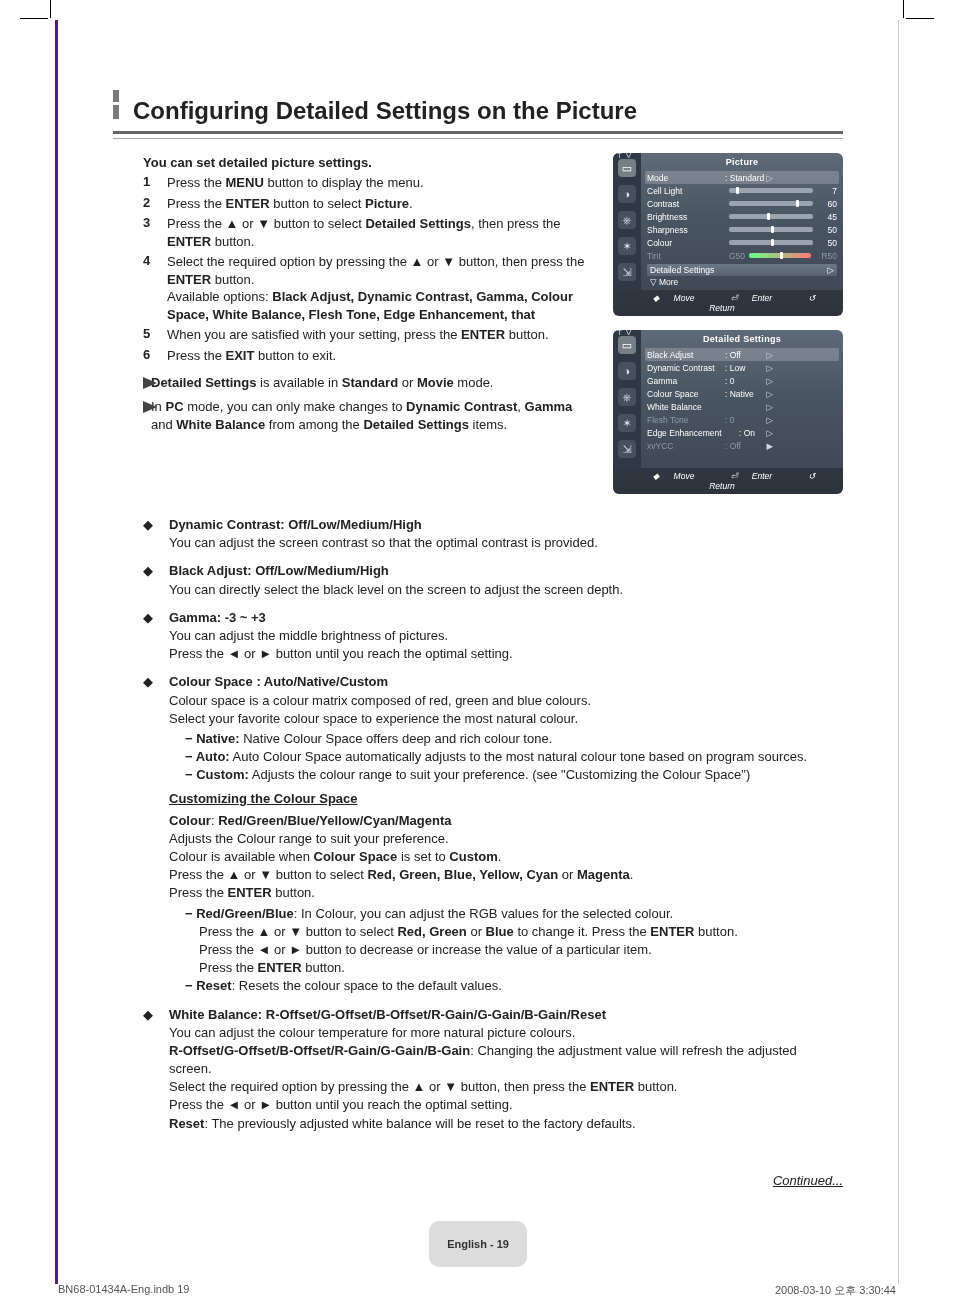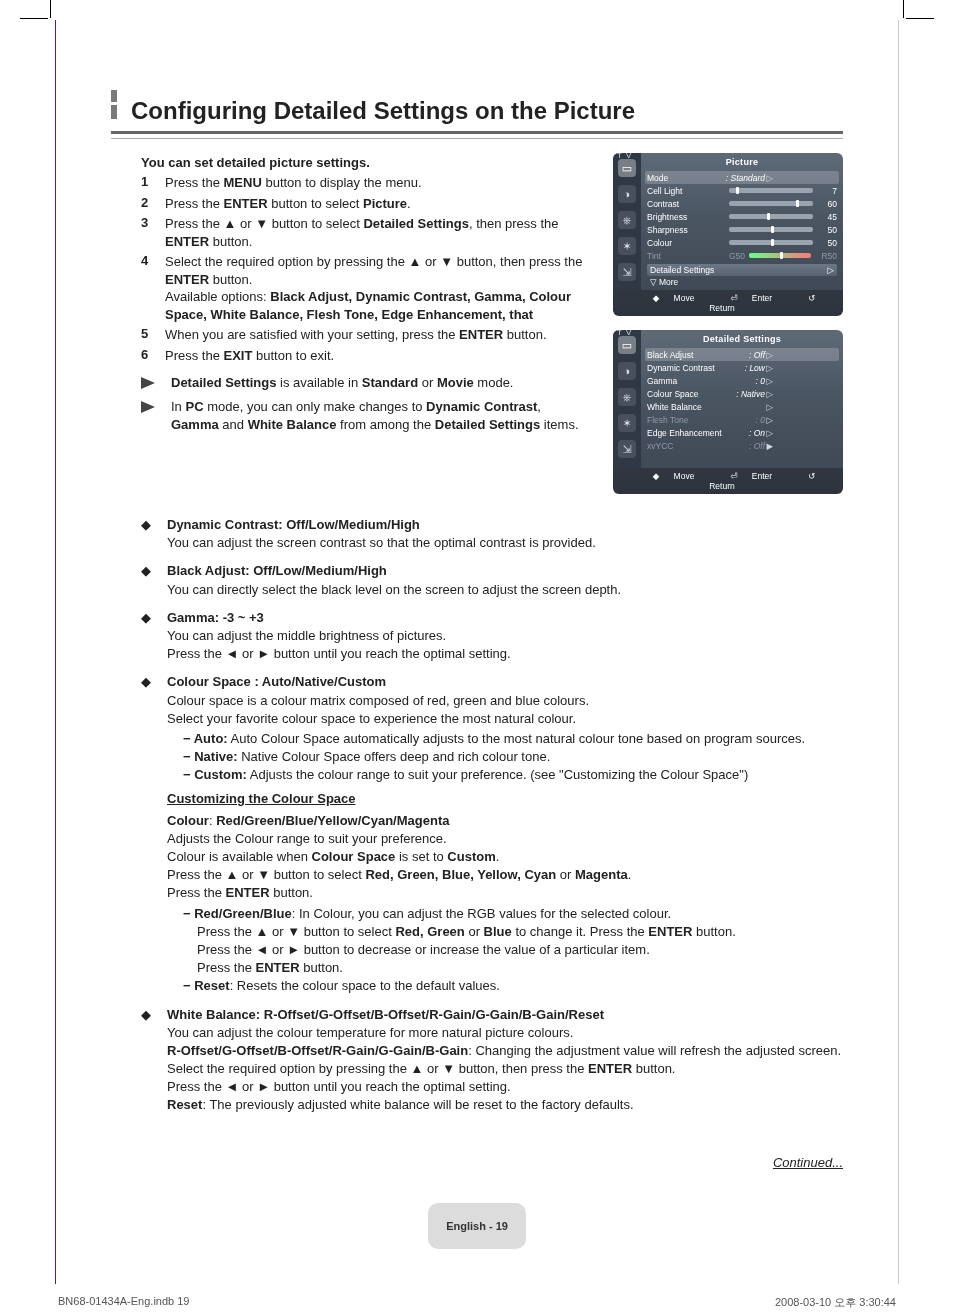--- a/index.html
+++ b/index.html
@@ -17,21 +17,21 @@
     height: 1314px;
     box-sizing: border-box;
   }
   .crop-marks .cm { position:absolute; background:#000; }
   .crop-marks .h { height:1px; width:28px; }
   .crop-marks .v { width:1px; height:28px; }
 
   .content-frame {
     position: absolute;
     left: 55px; right: 55px; top: 20px; bottom: 30px;
-    border-left: 1px solid #4c1d95;
+    border-left: 3px solid #4c1d95;
     border-right: 1px solid #ccc;
     padding: 70px 55px 40px 55px;
     box-sizing: border-box;
   }
 
   .title-block {
     display:flex;
     align-items:flex-end;
     margin-bottom:6px;
   }
@@ -48,21 +48,21 @@
   .shot-col { width:230px; flex-shrink:0; }
 
   .intro { font-weight:bold; margin:2px 0 4px 30px; }
 
   ol.steps { margin:0 0 10px 30px; padding:0; list-style:none; }
   ol.steps > li { display:flex; margin-bottom:3px; }
   ol.steps > li .num { font-weight:bold; width:24px; flex-shrink:0; }
   ol.steps > li .txt { flex:1; line-height:1.35; }
 
   .note-list { margin:6px 0 8px 30px; padding:0; list-style:none; }
-  .note-list li { position:relative; padding-left:30px; margin-bottom:6px; line-height:1.35; }
+  .note-list li { position:relative; padding-left:8px; margin-bottom:6px; line-height:1.35; }
   .note-list li::before {
     content:""; position:absolute; left:0; top:3px;
     width:0;height:0;
     border-top:6px solid transparent;
     border-bottom:6px solid transparent;
     border-left:14px solid #444;
   }
 
   .bullets { margin:8px 0 0 30px; padding:0; list-style:none; }
   .bullets > li { position:relative; padding-left:26px; margin-bottom:10px; line-height:1.4; }
@@ -89,43 +89,43 @@
     width:28px; background:#2f3945;
     display:flex; flex-direction:column; align-items:center; padding:6px 0; gap:8px;
   }
   .osd-side .sicon { width:18px; height:18px; border-radius:4px; background:rgba(255,255,255,0.12); display:flex; align-items:center; justify-content:center; font-size:11px; color:#d3dde8;}
   .osd-side .sicon.active { background:rgba(255,255,255,0.35); color:#fff; }
   .osd-main { flex:1; padding:4px 6px 2px 6px; }
   .osd-main .osd-title { text-align:center; font-weight:bold; margin-bottom:4px; letter-spacing:.3px;}
   .osd-tv { position:absolute; margin-top:-2px; margin-left:4px; font-size:8px; letter-spacing:1px; color:#cfd8e3;}
   .osd-row { display:flex; align-items:center; height:13px; font-size:8.5px; }
   .osd-row .lbl { width:78px; white-space:nowrap; }
-  .osd-row .val { width:40px; text-align:right; white-space:nowrap;font-style:italic; }
+  .osd-row .val { width:40px; text-align:left; white-space:nowrap; }
   .osd-row .num { width:20px; text-align:right; }
   .osd-row .arrow { width:8px; text-align:right; color:#d0d9e4;}
   .osd-row.sel { background:rgba(255,255,255,0.2); border-radius:2px; padding:0 2px; margin:0 -2px; }
   .osd-row.dim { color:#8e9aa7; }
   .slider { flex:1; height:5px; background:#9aa4af; border-radius:2px; position:relative; margin:0 4px; }
   .slider::after { content:""; position:absolute; top:-1px; width:3px; height:7px; background:#fff; border-radius:1px; }
   .slider.v7::after{ left:8%;} .slider.v80::after{left:80%;} .slider.v45::after{left:45%;}
   .slider.v50::after{left:50%;} .slider.v50b::after{left:50%;}
   .tint-slider { flex:1; height:5px; background:linear-gradient(90deg,#6f8,#f77); border-radius:2px; position:relative; margin:0 4px;}
   .tint-slider::after{content:"";position:absolute;top:-1px;left:50%;width:3px;height:7px;background:#fff;border-radius:1px;}
   .osd-detail-row { background:linear-gradient(#6d7886,#586372); border-radius:2px; padding:1px 3px; display:flex; justify-content:space-between; font-size:8.5px; margin-top:2px;}
   .osd-more { font-size:8.5px; padding:1px 3px;}
   .osd-more::before{content:"▽ ";}
   .osd-foot { background:rgba(0,0,0,0.25); font-size:8.5px; text-align:center; padding:3px 0;}
-  .osd-foot span{ margin:0 12px;}
+  .osd-foot span{ margin:0 12px;font-style:italic;}
 
   .continued { text-align:right; font-style:italic; text-decoration:underline; margin-top:40px; }
 
   .page-foot { text-align:center; margin-top:48px; }
   .page-foot span { background:#dcdcdc; border-radius:10px; padding:17px 18px; font-size:11px; font-weight:bold; color:#333;}
 
-  .print-foot { position:absolute; bottom:4px; left:58px; right:58px; display:flex; justify-content:space-between; font-size:11px; color:#555; }
+  .print-foot { position:absolute; bottom:16px; left:58px; right:58px; display:flex; justify-content:space-between; font-size:11px; color:#555; }
 </style>
 </head>
 <body>
 
 <div class="page">
   <div class="crop-marks">
     <div class="cm h" style="left:20px;top:18px;"></div>
       <div class="cm v" style="left:50px;top:-10px;"></div>
     <div class="cm h" style="right:20px;top:18px;"></div>
       <div class="cm v" style="right:50px;top:-10px;"></div>
@@ -314,22 +314,22 @@
       <li>
         <b>Gamma: -3 ~ +3</b><br>
         <span>You can adjust the middle brightness of pictures.</span><br>
         <span>Press the ◄ or ► button until you reach the optimal setting.</span>
       </li>
       <li>
         <b>Colour Space : Auto/Native/Custom</b><br>
         <span>Colour space is a colour matrix composed of red, green and blue colours.</span><br>
         <span>Select your favorite colour space to experience the most natural colour.</span>
         <ul class="sub-ul">
+          <li><b>Native:</b><span> Native Colour Space offers deep and rich colour tone.</span></li>
           <li><b>Auto:</b><span> Auto Colour Space automatically adjusts to the most natural colour tone based on program sources.</span></li>
-          <li><b>Native:</b><span> Native Colour Space offers deep and rich colour tone.</span></li>
           <li><b>Custom:</b><span> Adjusts the colour range to suit your preference. (see "Customizing the Colour Space")</span></li>
         </ul>
 
         <span class="subhead">Customizing the Colour Space</span><br>
         <b>Colour</b><span>: </span><b>Red/Green/Blue/Yellow/Cyan/Magenta</b><br>
         <span>Adjusts the Colour range to suit your preference.</span><br>
         <span>Colour is available when </span><b>Colour Space</b><span> is set to </span><b>Custom</b><span>.</span><br>
         <span>Press the ▲ or ▼ button to select </span><b>Red, Green, Blue, Yellow, Cyan</b><span> or </span><b>Magenta</b><span>.</span><br>
         <span>Press the </span><b>ENTER</b><span> button.</span>
         <ul class="sub-ul">

